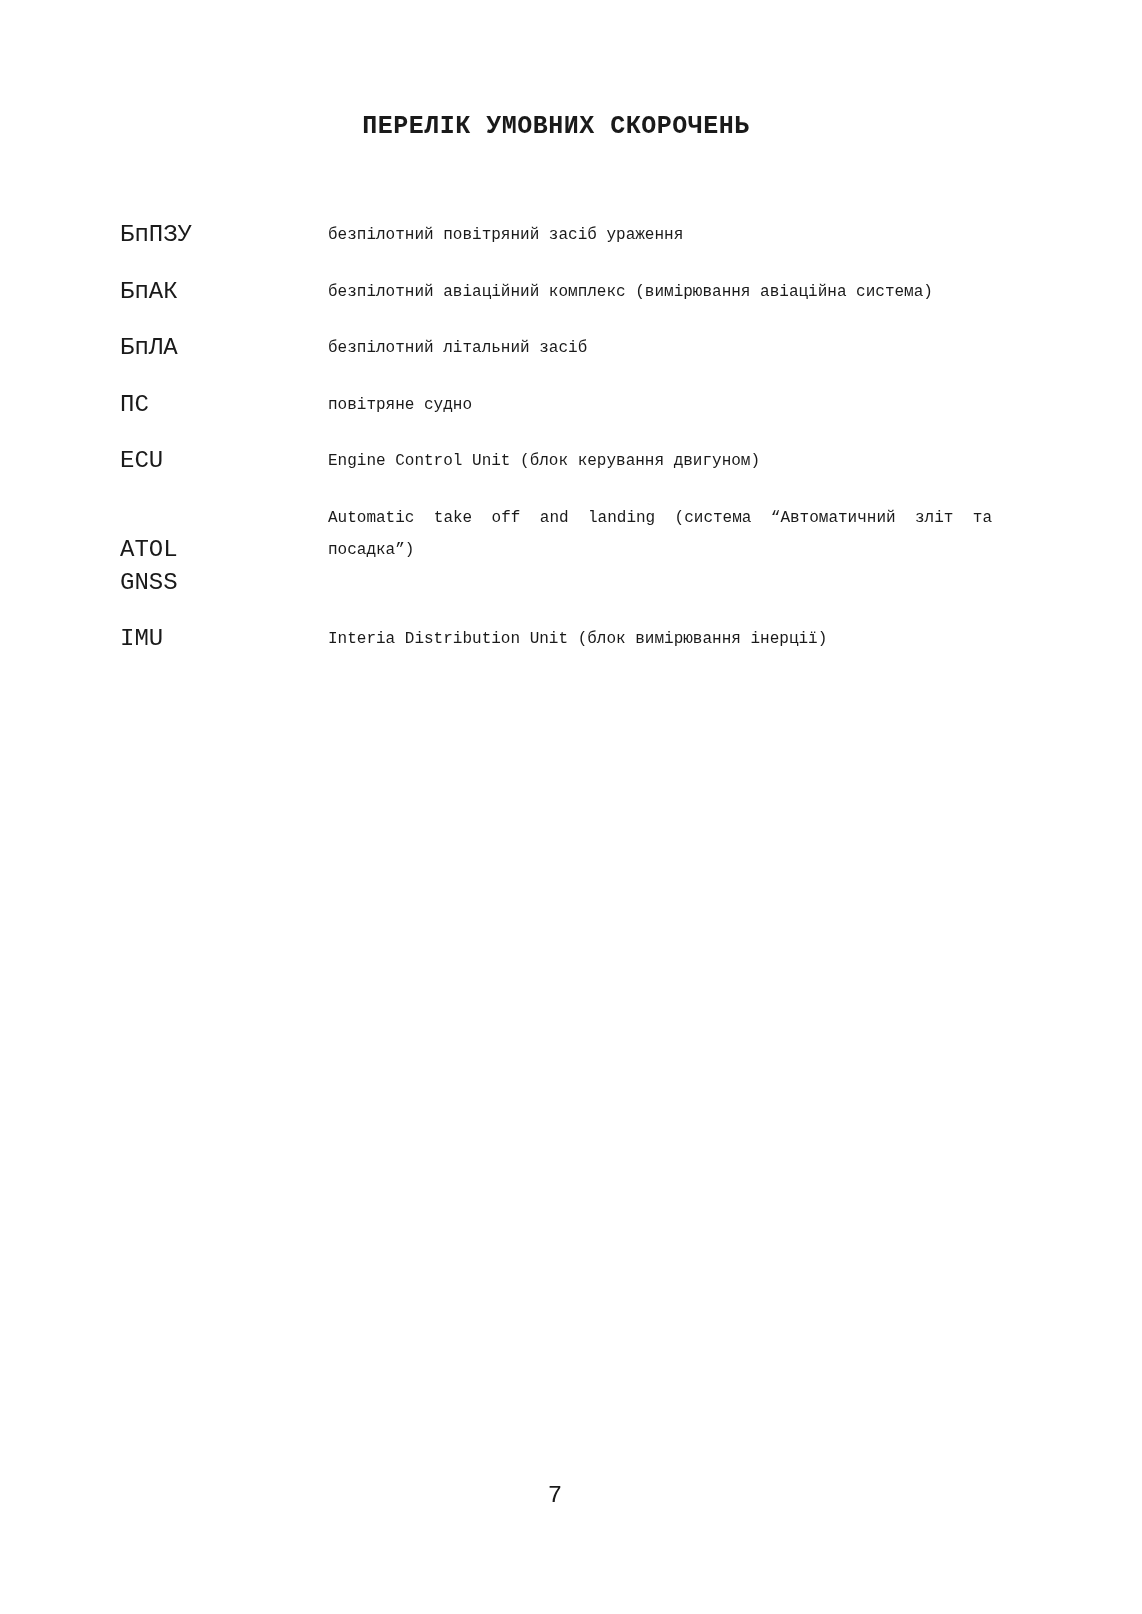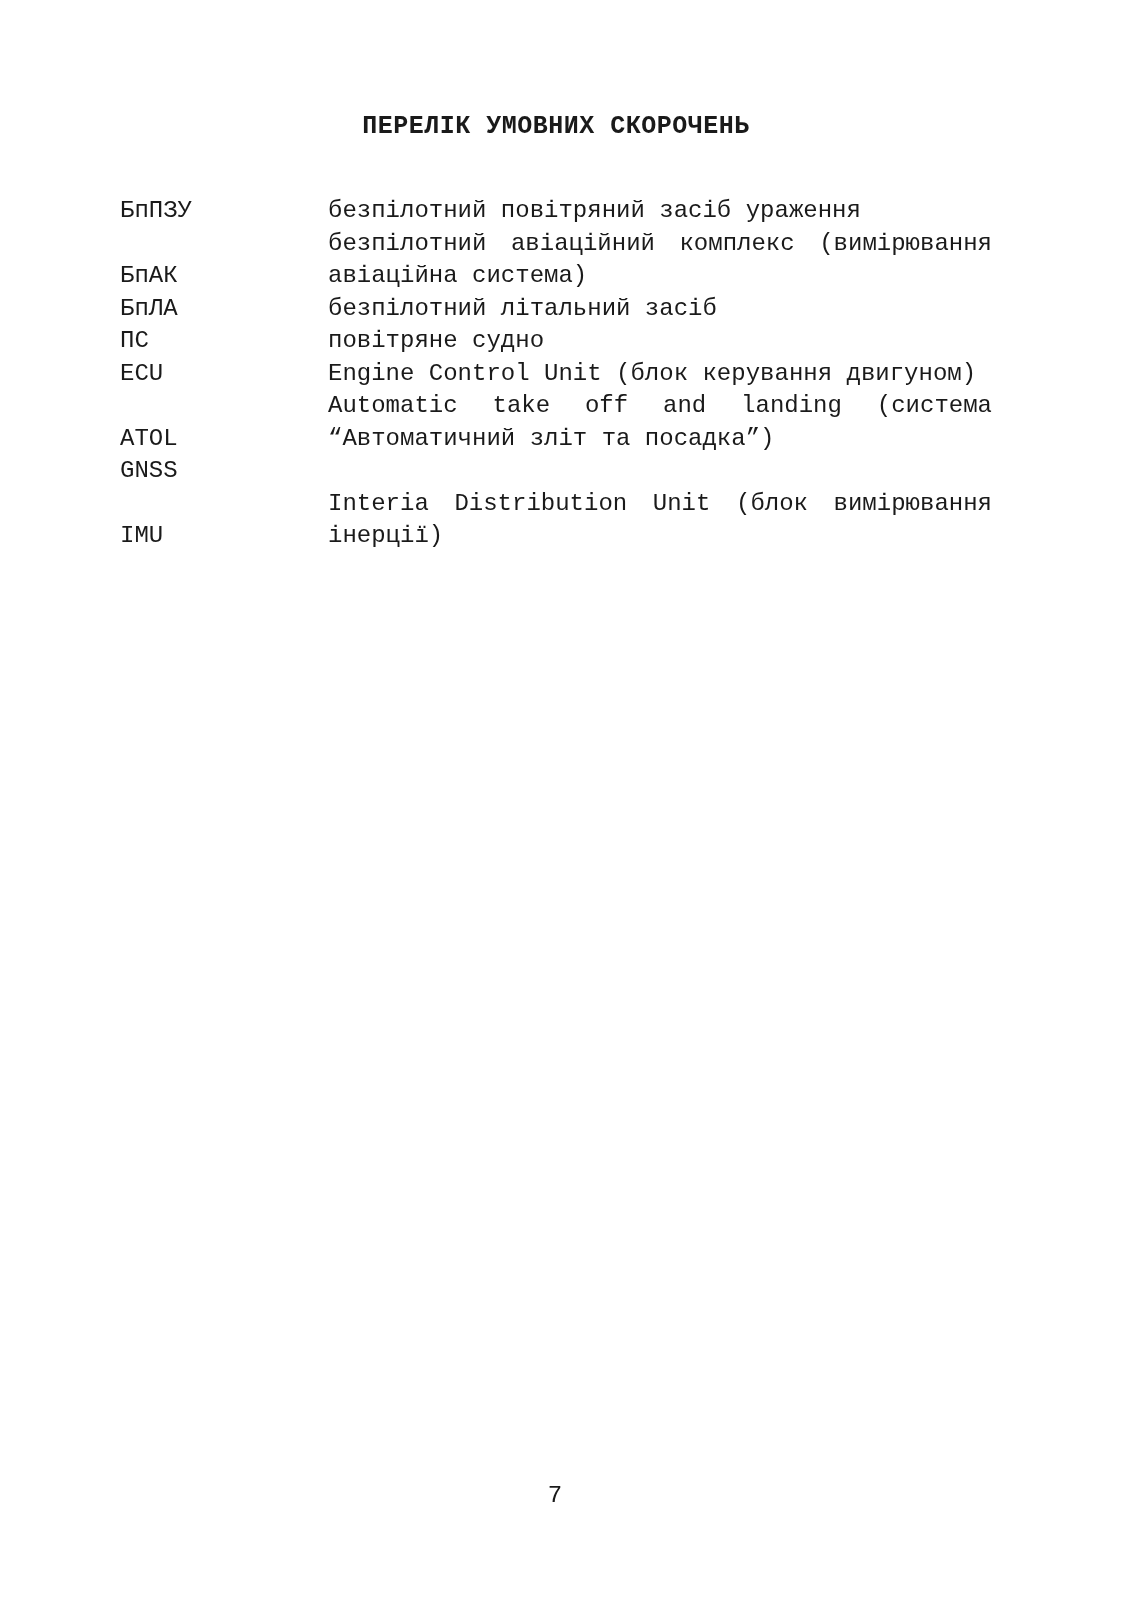--- a/index.html
+++ b/index.html
@@ -39,24 +39,25 @@
     align-items: flex-end;
   }
   .abbr {
     flex: 0 0 208px;
     font-size: 24px;
     line-height: 32.5px;
     white-space: nowrap;
   }
   .def {
     flex: 1 1 auto;
-    font-size: 24px;
+    font-size: 16px;
     line-height: 32.5px;
     text-align: justify;
     text-align-last: left;
+    margin-top: 24px;
   }
   .page-number {
     position: absolute;
     left: 0;
     top: 1482px;
     width: 1110px;
     text-align: center;
     font-size: 24px;
     color: #1a1a1a;
   }

